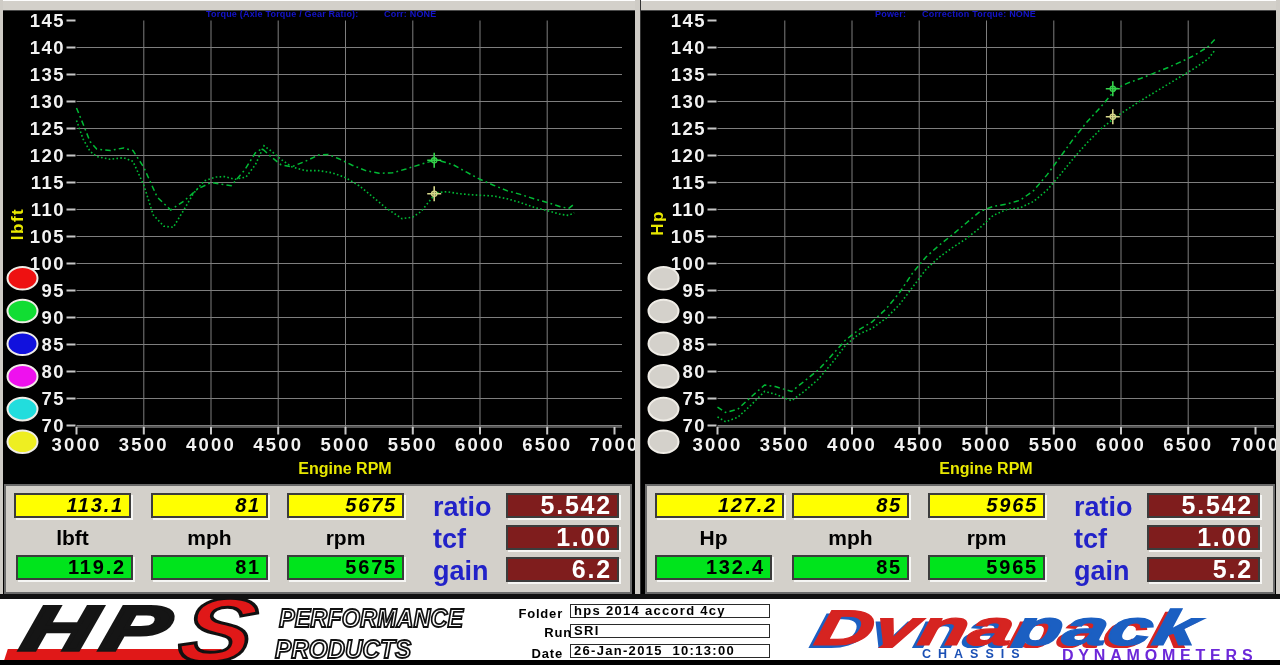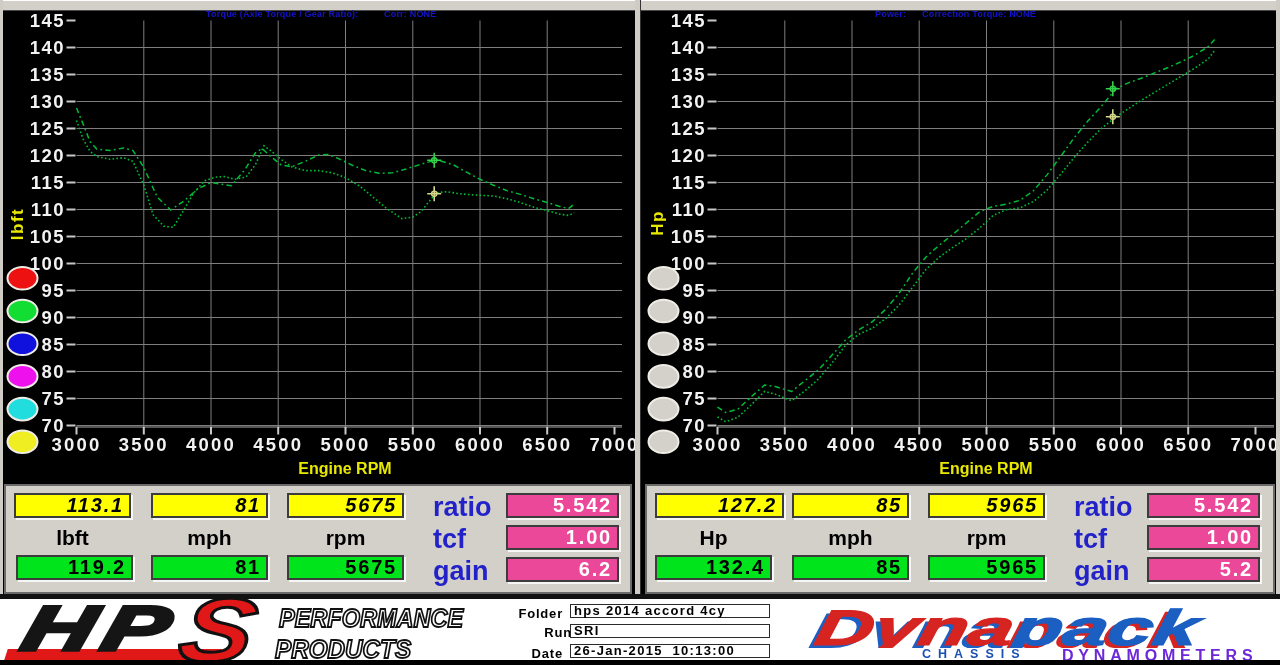--- a/index.html
+++ b/index.html
@@ -21,22 +21,22 @@
   background:#d3d0ca; border:2px solid #6a6a6a; }
 #paL { left:4px; }
 #paR { left:645px; width:630px; }
 .vbox { position:absolute; height:25px; border:2px solid #3c3c3c;
   box-shadow:2px 2px 0 #f6f6f4;
   font-size:20px; font-weight:bold; color:#000; text-align:right;
   padding-right:5px; letter-spacing:1.8px; line-height:21px; }
 .ybox { background:#ffff00; top:7px;font-style:italic; }
 .gbox { background:#00e41c; top:69px; }
 .bbox { position:absolute; height:25px; border:2px solid #3c3c3c;
-  box-shadow:2px 2px 0 #f6f6f4; background:#ec4899;
-  font-size:20px; font-weight:bold; color:#fff; text-align:right;
+  box-shadow:2px 2px 0 #f6f6f4; background:#7f1d1d;
+  font-size:25px; font-weight:bold; color:#fff; text-align:right;
   padding-right:5px; letter-spacing:1.8px; line-height:21px; left:500px; width:113px; }
 .clab { position:absolute; top:40px; font-size:21px; font-weight:bold;
   color:#000; text-align:center; }
 .blab { position:absolute; left:427px; font-size:27px; font-weight:bold;
   color:#2222c8; }
 #botline { position:absolute; top:594px; left:0; width:1280px; height:5px; background:#111; }
 #logostrip { position:absolute; top:599px; left:0; width:1280px; height:61px; background:#fff; overflow:hidden; }
 #botbar { position:absolute; top:660px; left:0; width:1280px; height:5px; background:#000; }
 .flab { position:absolute; font-size:13px; font-weight:bold; color:#000;
   text-align:right; width:70px; letter-spacing:0.8px; }

